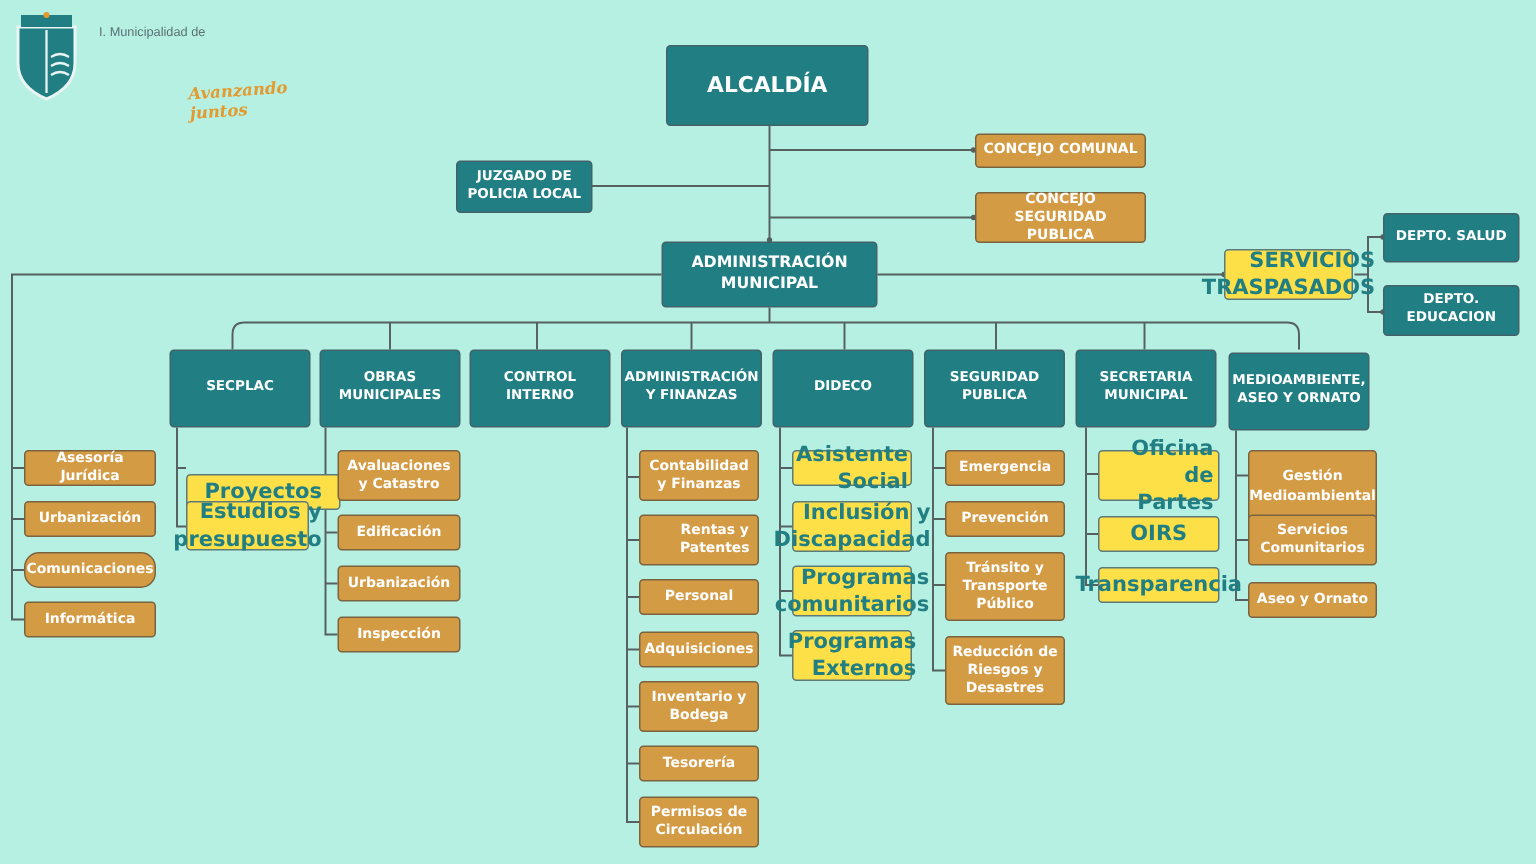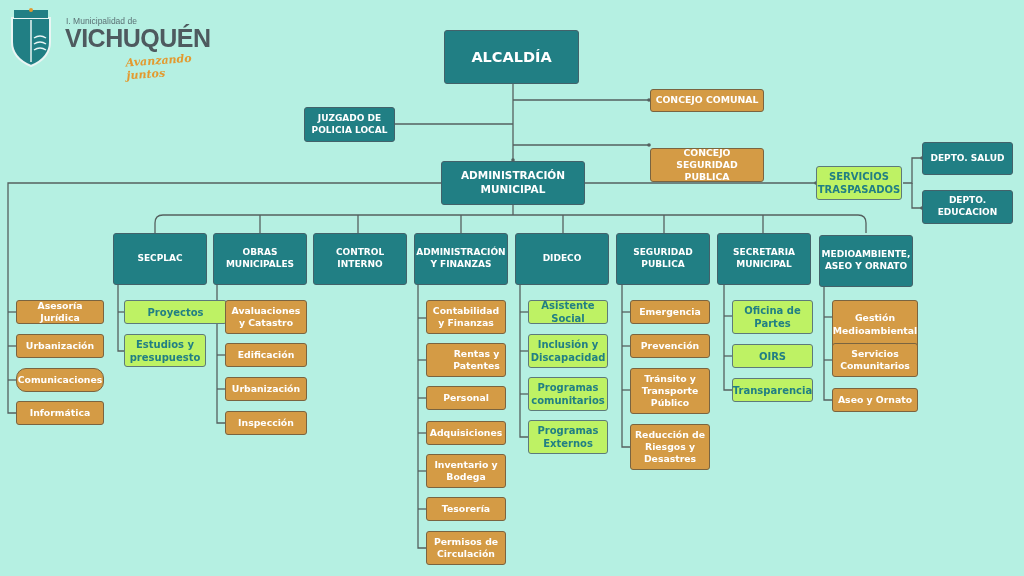--- a/index.html
+++ b/index.html
@@ -9,21 +9,21 @@
     font-family:"DejaVu Sans", sans-serif;
   }
   svg#lines { position:absolute; left:0; top:0; width:1024px; height:576px; }
   .box {
     position:absolute; box-sizing:border-box;
     display:flex; align-items:center; justify-content:center; text-align:center;
     border-radius:3px; font-weight:bold; line-height:1.3; padding:0 3px;
   }
   .teal { background:#217f84; color:#ffffff; border:1px solid #43626a; font-size:9px; }
   .orange { background:#d49b45; color:#ffffff; border:1px solid #7a6440; font-size:9.3px; }
-  .outline { background:#bef264; color:#217f84; border:1px solid #5d7a7a; font-size:10px; }
+  .outline { background:#fde047; color:#217f84; border:1px solid #5d7a7a; font-size:14px;text-align:right; }
   .big { font-size:14.5px; }
   .logo { position:absolute; left:8px; top:6px; width:215px; height:66px; }
   .logo-sub { position:absolute; left:58px; top:10px; font-size:8.5px; color:#5b7174; font-family:"Liberation Sans", sans-serif; }
   .logo-title { position:absolute; left:57px; top:18px; font-size:25px; font-weight:bold; color:#4e5a5f; font-family:"Liberation Sans", sans-serif; letter-spacing:-0.5px; }
   .logo-slogan { position:absolute; left:118px; top:47px; font-size:11px; font-style:italic; font-weight:bold; color:#e39a2f; font-family:"DejaVu Serif", serif; transform:rotate(-4deg); }
 </style>
 </head>
 <body>
 
 <svg id="lines">
@@ -99,48 +99,47 @@
 
 <div class="logo">
   <svg width="46" height="60" viewBox="0 0 46 60" style="position:absolute;left:0;top:2px">
     <path d="M4 10 H42 V34 Q42 50 23 58 Q4 50 4 34 Z" fill="#217f84" stroke="#e9f5f3" stroke-width="2"></path>
     <path d="M23 12 V54" stroke="#e9f5f3" stroke-width="1.5"></path>
     <path d="M26 30 Q32 26 38 30 M26 36 Q32 32 38 36 M26 42 Q32 38 38 42" stroke="#e9f5f3" stroke-width="1.5" fill="none"></path>
     <rect x="6" y="2" width="34" height="8" fill="#217f84"></rect>
     <circle cx="23" cy="2" r="2" fill="#e39a2f"></circle>
   </svg>
   <span class="logo-sub">I. Municipalidad de</span>
-  <span class="logo-title">VICHUQUÉN</span>
   <span class="logo-slogan">Avanzando juntos</span>
 </div>
 
 <div class="box teal big" style="left:444px;top:30px;width:135px;height:54px;">ALCALDÍA</div>
 <div class="box teal" style="left:288px;top:107px;width:91px;height:35px;margin-left:16px;">JUZGADO DE POLICIA LOCAL</div>
 <div class="box orange" style="left:650px;top:89px;width:114px;height:23px;">CONCEJO COMUNAL</div>
-<div class="box orange" style="left:650px;top:128px;width:114px;height:34px;margin-top:20px;">CONCEJO SEGURIDAD PUBLICA</div>
+<div class="box orange" style="left:650px;top:128px;width:114px;height:34px;">CONCEJO SEGURIDAD PUBLICA</div>
 <div class="box teal" style="left:441px;top:161px;width:144px;height:44px;font-size:10.5px;">ADMINISTRACIÓN MUNICIPAL</div>
 <div class="box outline" style="left:816px;top:166px;width:86px;height:34px;">SERVICIOS TRASPASADOS</div>
 <div class="box teal" style="left:922px;top:142px;width:91px;height:33px;">DEPTO. SALUD</div>
 <div class="box teal" style="left:922px;top:190px;width:91px;height:34px;">DEPTO. EDUCACION</div>
 
 <div class="box orange" style="left:16px;top:300px;width:88px;height:24px;">Asesoría Jurídica</div>
 <div class="box orange" style="left:16px;top:334px;width:88px;height:24px;">Urbanización</div>
 <div class="box orange" style="left:16px;top:368px;width:88px;height:24px;border-radius:10px;">Comunicaciones</div>
 <div class="box orange" style="left:16px;top:401px;width:88px;height:24px;">Informática</div>
 
 <div class="box teal" style="left:113px;top:233px;width:94px;height:52px;">SECPLAC</div>
 <div class="box teal" style="left:213px;top:233px;width:94px;height:52px;">OBRAS MUNICIPALES</div>
 <div class="box teal" style="left:313px;top:233px;width:94px;height:52px;">CONTROL INTERNO</div>
 <div class="box teal" style="left:414px;top:233px;width:94px;height:52px;">ADMINISTRACIÓN Y FINANZAS</div>
 <div class="box teal" style="left:515px;top:233px;width:94px;height:52px;">DIDECO</div>
 <div class="box teal" style="left:616px;top:233px;width:94px;height:52px;">SEGURIDAD PUBLICA</div>
 <div class="box teal" style="left:717px;top:233px;width:94px;height:52px;">SECRETARIA MUNICIPAL</div>
 <div class="box teal" style="left:819px;top:235px;width:94px;height:52px;">MEDIOAMBIENTE, ASEO Y ORNATO</div>
 
-<div class="box outline" style="left:124px;top:300px;width:103px;height:24px;">Proyectos</div>
+<div class="box outline" style="left:124px;top:316px;width:103px;height:24px;">Proyectos</div>
 <div class="box outline" style="left:124px;top:334px;width:82px;height:33px;">Estudios y presupuesto</div>
 
 <div class="box orange" style="left:225px;top:300px;width:82px;height:34px;">Avaluaciones y Catastro</div>
 <div class="box orange" style="left:225px;top:343px;width:82px;height:24px;">Edificación</div>
 <div class="box orange" style="left:225px;top:377px;width:82px;height:24px;">Urbanización</div>
 <div class="box orange" style="left:225px;top:411px;width:82px;height:24px;">Inspección</div>
 
 <div class="box orange" style="left:426px;top:300px;width:80px;height:34px;">Contabilidad y Finanzas</div>
 <div class="box orange" style="left:426px;top:343px;width:80px;height:34px;padding-left:24px;">Rentas y Patentes</div>
 <div class="box orange" style="left:426px;top:386px;width:80px;height:24px;">Personal</div>

